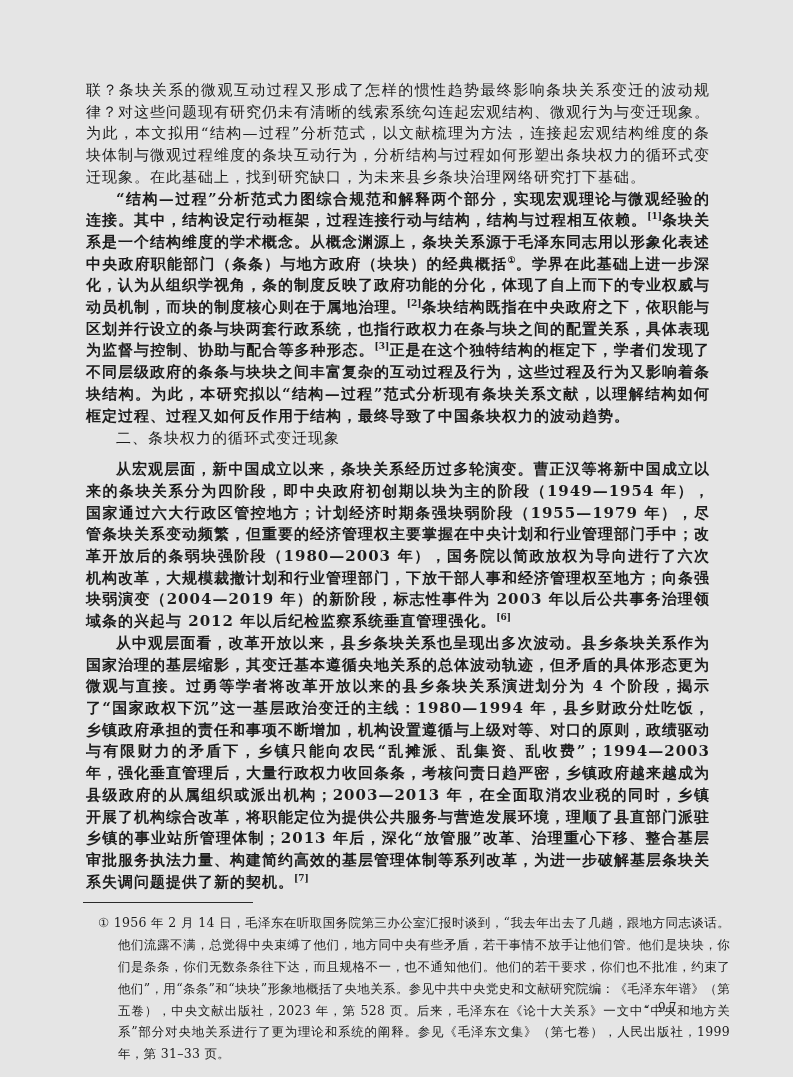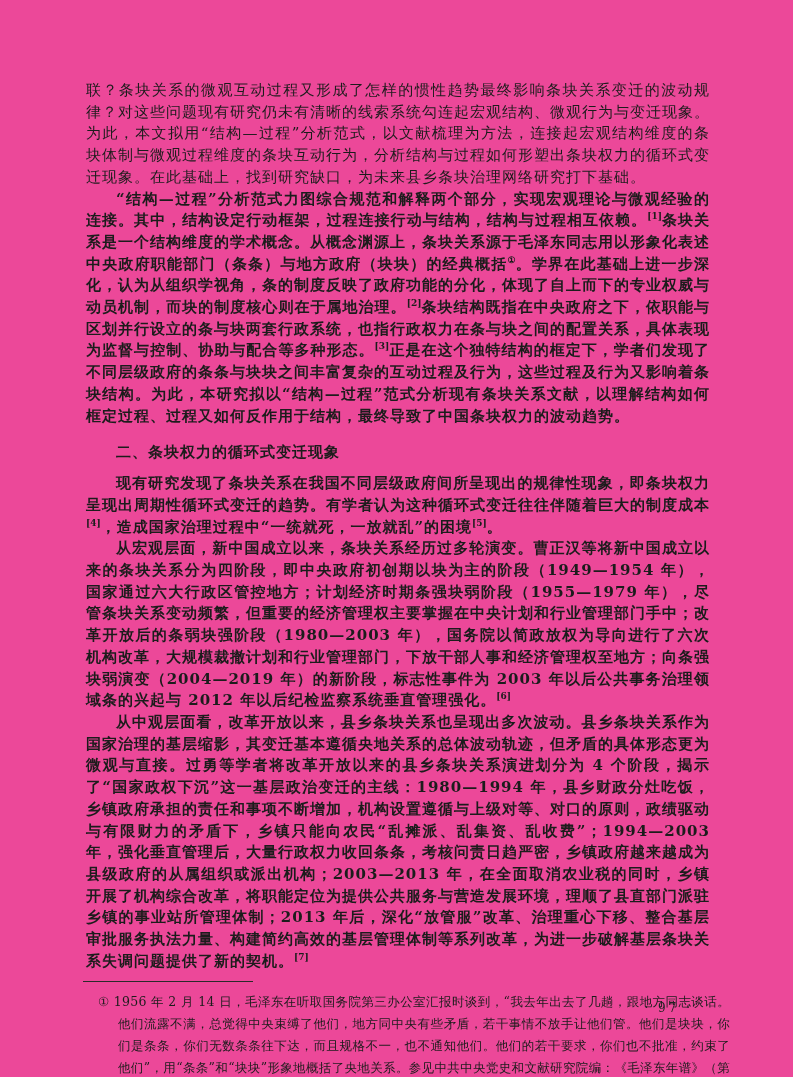--- a/index.html
+++ b/index.html
@@ -1,21 +1,21 @@
 <!DOCTYPE html>
 <html><head>
 <meta charset="utf-8">
 <style>
   html, body { margin: 0; padding: 0; background: #ffffff; }
   .page {
     position: relative;
     width: 793px;
     height: 1077px;
     margin: 0 auto;
-    background: #ec4899;
+    background: #e5e5e5;
     font-family: "DejaVu Serif", "Liberation Serif", serif;
     color: #1c1c1c;
     overflow: hidden;
   }
   .content {
     position: absolute;
     left: 86px;
     top: 80px;
     width: 624px;
   }
@@ -24,22 +24,22 @@
     font-size: 15px;
     line-height: 21.7px;
     text-align: justify;
     letter-spacing: 1px;
   }
   .content p.indent { text-indent: 2em; font-weight: bold; }
   .content h2.section-heading {
     font-family: "DejaVu Sans", "Liberation Sans", sans-serif;
     font-size: 15px;
     line-height: 22px;
-    font-weight: bold;
-    margin: 14px 0 10px 0;
+    font-weight: normal;
+    margin: 0 0 10px 0;
     text-indent: 2em;
     letter-spacing: 1px;
   }
   sup.cite {
     font-size: 9px;
     line-height: 0;
     vertical-align: super;
     letter-spacing: 0;
   }
   .footnote-sep {
@@ -70,21 +70,20 @@
 </style>
 </head>
 <body>
 
 <div class="page">
   <div class="content">
     <div id="article-body">
         <p class="body-para"><span>联？条块关系的微观互动过程又形成了怎样的惯性趋势最终影响条块关系变迁的波动规律？对这些问题现有研究仍未有清晰的线索系统勾连起宏观结构、微观行为与变迁现象。为此，本文拟用“结构—过程”分析范式，以文献梳理为方法，连接起宏观结构维度的条块体制与微观过程维度的条块互动行为，分析结构与过程如何形塑出条块权力的循环式变迁现象。在此基础上，找到研究缺口，为未来县乡条块治理网络研究打下基础。</span></p>
         <p class="body-para indent"><span>“结构—过程”分析范式力图综合规范和解释两个部分，实现宏观理论与微观经验的连接。其中，结构设定行动框架，过程连接行动与结构，结构与过程相互依赖。</span><sup class="cite">[1]</sup><span>条块关系是一个结构维度的学术概念。从概念渊源上，条块关系源于毛泽东同志用以形象化表述中央政府职能部门（条条）与地方政府（块块）的经典概括</span><sup class="cite">①</sup><span>。学界在此基础上进一步深化，认为从组织学视角，条的制度反映了政府功能的分化，体现了自上而下的专业权威与动员机制，而块的制度核心则在于属地治理。</span><sup class="cite">[2]</sup><span>条块结构既指在中央政府之下，依职能与区划并行设立的条与块两套行政系统，也指行政权力在条与块之间的配置关系，具体表现为监督与控制、协助与配合等多种形态。</span><sup class="cite">[3]</sup><span>正是在这个独特结构的框定下，学者们发现了不同层级政府的条条与块块之间丰富复杂的互动过程及行为，这些过程及行为又影响着条块结构。为此，本研究拟以“结构—过程”范式分析现有条块关系文献，以理解结构如何框定过程、过程又如何反作用于结构，最终导致了中国条块权力的波动趋势。</span></p>
         <h2 class="section-heading">二、条块权力的循环式变迁现象</h2>
-        <p class="body-para indent"><span>现有研究发现了条块关系在我国不同层级政府间所呈现出的规律性现象，即条块权力呈现出周期性循环式变迁的趋势。有学者认为这种循环式变迁往往伴随着巨大的制度成本</span><sup class="cite">[4]</sup><span>，造成国家治理过程中“一统就死，一放就乱”的困境</span><sup class="cite">[5]</sup><span>。</span></p>
         <p class="body-para indent"><span>从宏观层面，新中国成立以来，条块关系经历过多轮演变。曹正汉等将新中国成立以来的条块关系分为四阶段，即中央政府初创期以块为主的阶段（1949—1954 年），国家通过六大行政区管控地方；计划经济时期条强块弱阶段（1955—1979 年），尽管条块关系变动频繁，但重要的经济管理权主要掌握在中央计划和行业管理部门手中；改革开放后的条弱块强阶段（1980—2003 年），国务院以简政放权为导向进行了六次机构改革，大规模裁撤计划和行业管理部门，下放干部人事和经济管理权至地方；向条强块弱演变（2004—2019 年）的新阶段，标志性事件为 2003 年以后公共事务治理领域条的兴起与 2012 年以后纪检监察系统垂直管理强化。</span><sup class="cite">[6]</sup></p>
         <p class="body-para indent"><span>从中观层面看，改革开放以来，县乡条块关系也呈现出多次波动。县乡条块关系作为国家治理的基层缩影，其变迁基本遵循央地关系的总体波动轨迹，但矛盾的具体形态更为微观与直接。过勇等学者将改革开放以来的县乡条块关系演进划分为 4 个阶段，揭示了“国家政权下沉”这一基层政治变迁的主线：1980—1994 年，县乡财政分灶吃饭，乡镇政府承担的责任和事项不断增加，机构设置遵循与上级对等、对口的原则，政绩驱动与有限财力的矛盾下，乡镇只能向农民“乱摊派、乱集资、乱收费”；1994—2003 年，强化垂直管理后，大量行政权力收回条条，考核问责日趋严密，乡镇政府越来越成为县级政府的从属组织或派出机构；2003—2013 年，在全面取消农业税的同时，乡镇开展了机构综合改革，将职能定位为提供公共服务与营造发展环境，理顺了县直部门派驻乡镇的事业站所管理体制；2013 年后，深化“放管服”改革、治理重心下移、整合基层审批服务执法力量、构建简约高效的基层管理体制等系列改革，为进一步破解基层条块关系失调问题提供了新的契机。</span><sup class="cite">[7]</sup></p>
       </div>
     <hr class="footnote-sep">
     <p class="footnote"><span class="fn-marker">①</span><span>1956 年 2 月 14 日，毛泽东在听取国务院第三办公室汇报时谈到，“我去年出去了几趟，跟地方同志谈话。他们流露不满，总觉得中央束缚了他们，地方同中央有些矛盾，若干事情不放手让他们管。他们是块块，你们是条条，你们无数条条往下达，而且规格不一，也不通知他们。他们的若干要求，你们也不批准，约束了他们”，用“条条”和“块块”形象地概括了央地关系。参见中共中央党史和文献研究院编：《毛泽东年谱》（第五卷），中央文献出版社，2023 年，第 528 页。后来，毛泽东在《论十大关系》一文中“中央和地方关系”部分对央地关系进行了更为理论和系统的阐释。参见《毛泽东文集》（第七卷），人民出版社，1999 年，第 31–33 页。</span></p>
   </div>
   <div class="page-number">· 97 ·</div>
 </div>
 
 </body></html>

